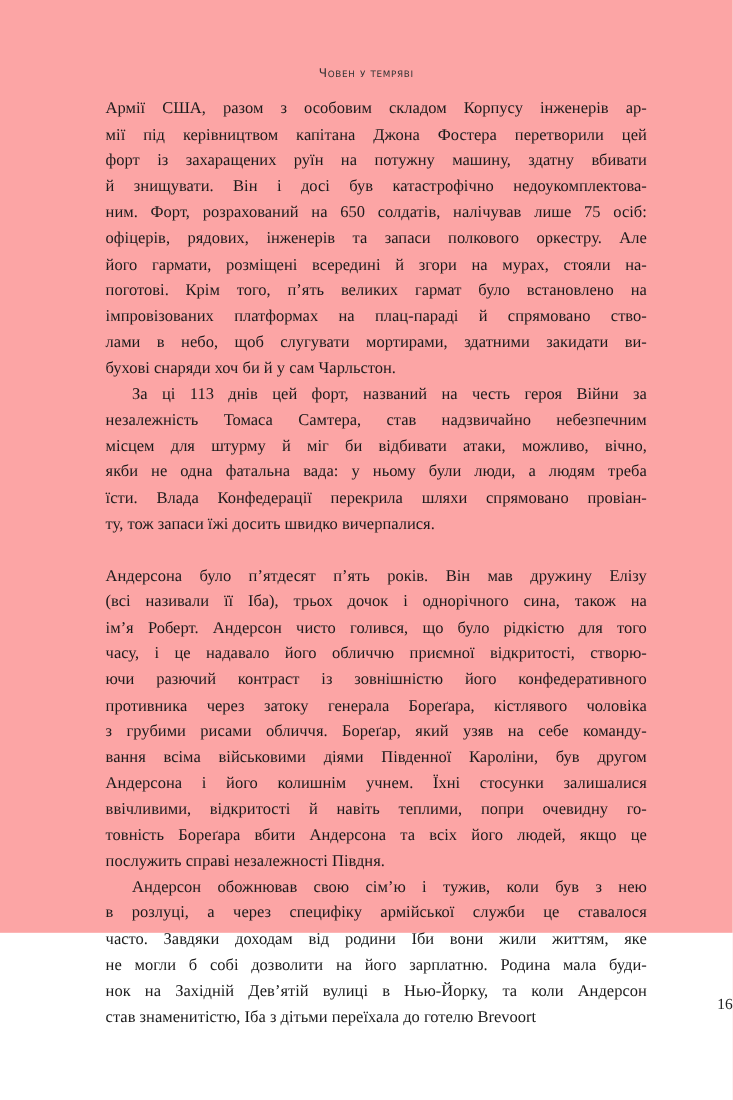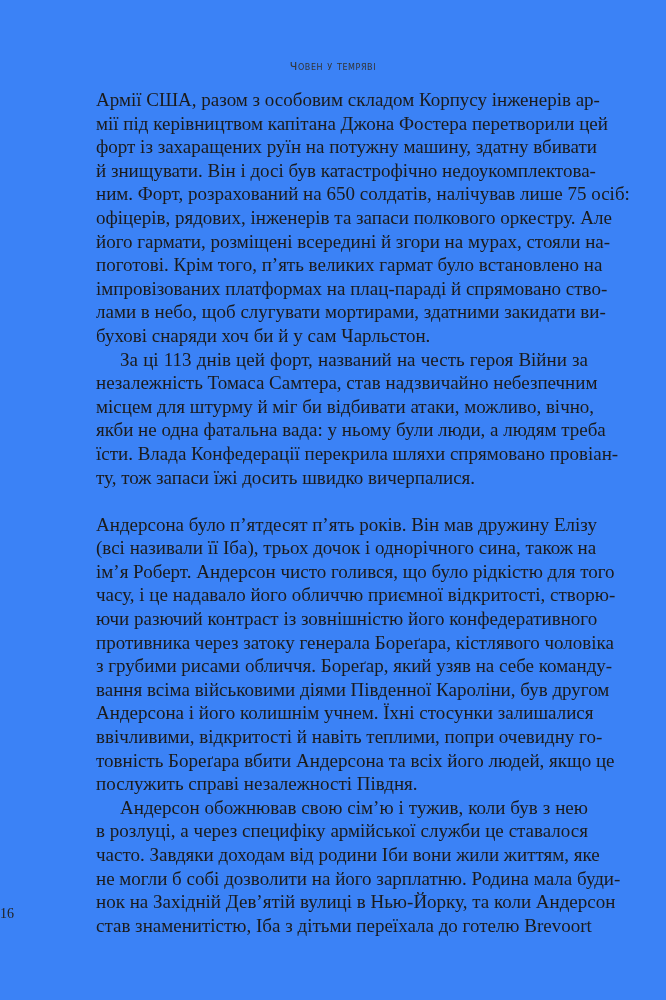--- a/index.html
+++ b/index.html
@@ -1,33 +1,33 @@
 <!DOCTYPE html>
 <html><head>
 <meta charset="utf-8">
 <style>
   html, body { margin: 0; padding: 0; background: #ffffff; }
   body { width: 666px; height: 1000px; position: relative; overflow: hidden; }
-  .page { position: absolute; left: 0; top: 0; width: 666px; height: 1000px; background: #3b82f6; }
+  .page { position: absolute; left: 0; top: 0; width: 666px; height: 848px; background: #fca5a5; }
   .running-head {
     position: absolute; top: 60px; left: 0; width: 666px; text-align: center;
     font-family: "DejaVu Sans", sans-serif; font-size: 11px; letter-spacing: 0.6px;
     color: #333; font-variant: small-caps;
   }
   .body-text {
     position: absolute; left: 96px; top: 88px; width: 492px;
-    font-family: "Liberation Serif", serif; font-size: 19px; line-height: 23.6px;
+    font-family: "Liberation Serif", serif; font-size: 15px; line-height: 23.6px;
     color: #1b1b1b;
   }
   .line { display: block; white-space: nowrap; text-align: justify; text-align-last: justify; height: 23.6px; }
   .line.last { text-align-last: left; }
   .line.indent { padding-left: 24px; }
   .gap { display: block; height: 23.6px; }
   .page-number {
-    position: absolute; top: 906px; left: 0; width: 666px; text-align: left;
+    position: absolute; top: 906px; left: 0; width: 666px; text-align: right;
     font-family: "Liberation Serif", serif; font-size: 14px; color: #222;
   }
 </style>
 </head>
 <body>
 
 <div class="page">
   <div class="running-head">Човен у темряві</div>
   <div class="body-text" id="body-text">
       <div>

